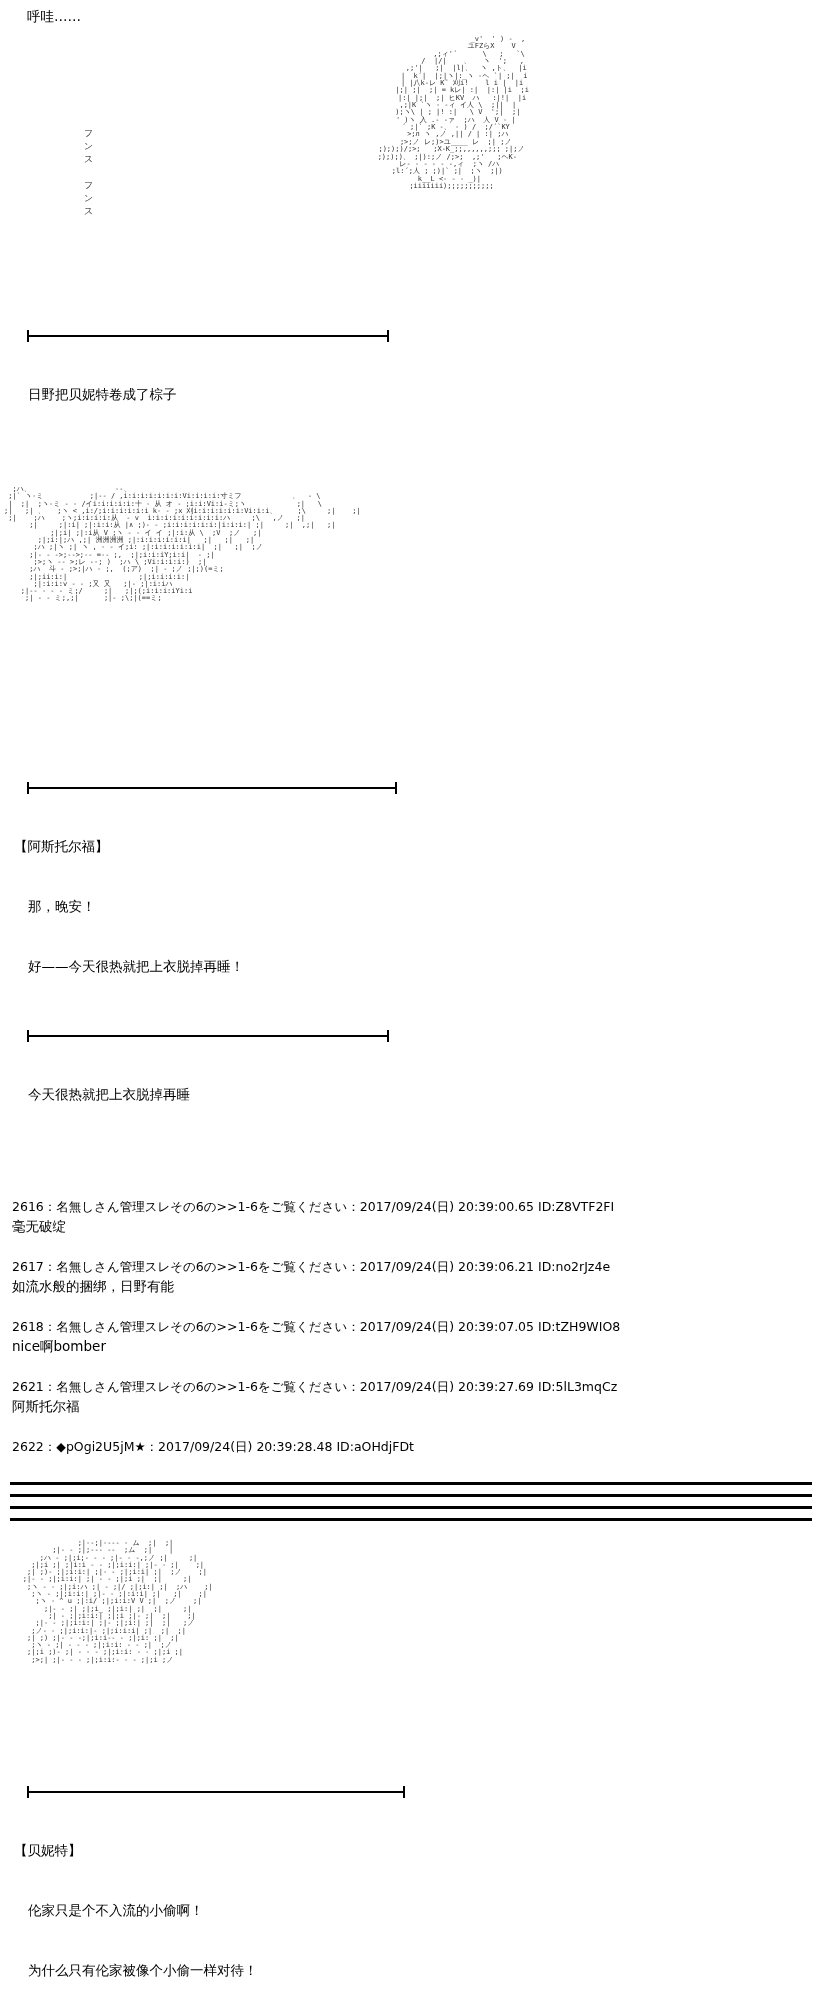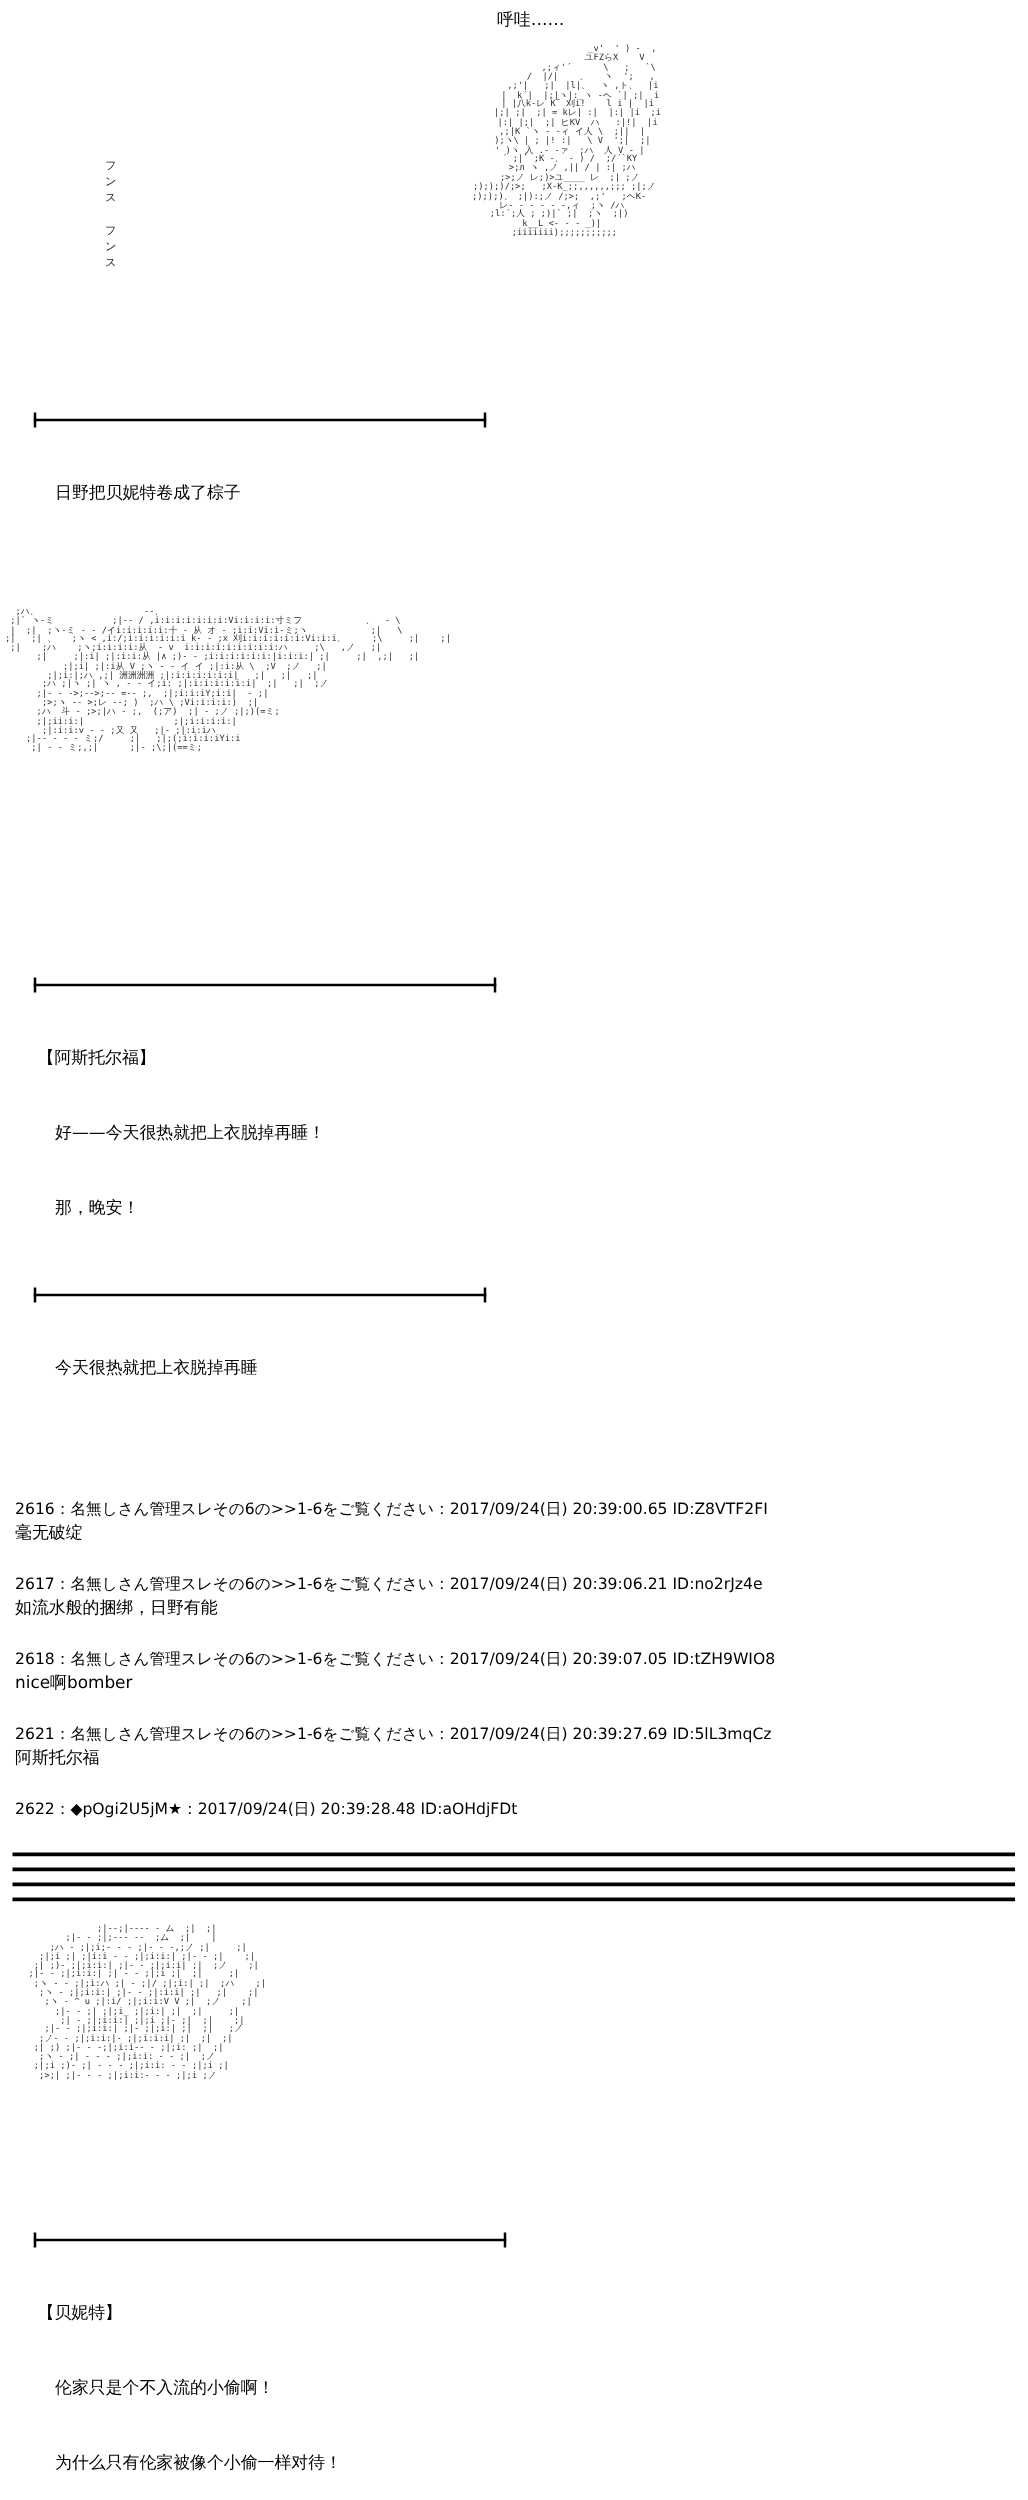--- a/index.html
+++ b/index.html
@@ -29,21 +29,20 @@
     font-size: 13.5px;
     line-height: 20px;
     color: #000;
     white-space: pre-wrap;
   }
 
   .top-line {
     padding: 6px 0 0 27px;
     font-size: 13.5px;
     line-height: 20px;
-    text-align: center;
   }
 
   
   .aa {
     font-family: "DejaVu Sans Mono", "Liberation Mono", monospace;
     font-size: 7.1px;
     line-height: 7.3px;
     letter-spacing: 0px;
     white-space: pre;
     color: #2b2b2b;
@@ -79,21 +78,21 @@
   }
   .cap-rule .tick {
     position: absolute;
     top: 0px;
     width: 2px;
     height: 12px;
     background: #000;
   }
 
   .cap-body {
-    padding-left: 30px;
+    padding-left: 14px;
     font-family: "DejaVu Sans", "Liberation Sans", sans-serif;
     font-size: 13.5px;
     line-height: 20px;
     white-space: pre-wrap;
   }
   .cap-body .speaker { display: block; }
   .cap-body .say { display: block; padding-left: 14px; }
 
   
   .posts {
@@ -204,22 +203,22 @@
   </div>
 
   <div>
     <div class="cap-rule">
       <div class="bar" style="width:370px;"></div>
       <div class="tick" style="left:27px;"></div>
       <div class="tick" style="left:395px;"></div>
     </div>
     <div class="cap-body">
       <span class="speaker">【阿斯托尔福】</span>
+      <span class="say">那，晚安！</span>
       <span class="say">好——今天很热就把上衣脱掉再睡！</span>
-      <span class="say">那，晚安！</span>
     </div>
   </div>
 
   <div class="spacer-sm"></div>
 
   <div>
     <div class="cap-rule">
       <div class="bar" style="width:362px;"></div>
       <div class="tick" style="left:27px;"></div>
       <div class="tick" style="left:387px;"></div>

